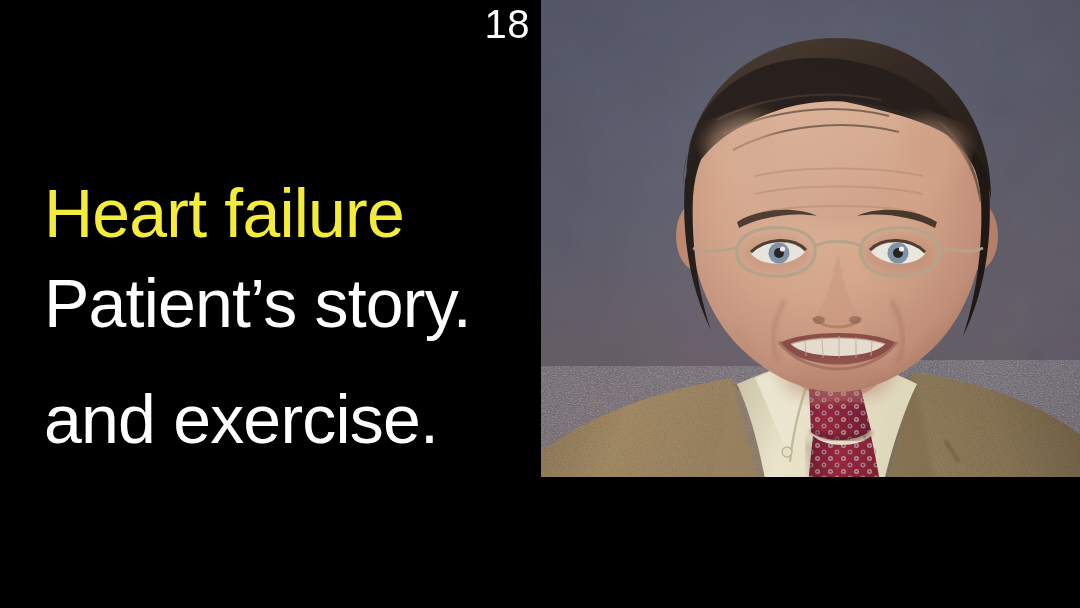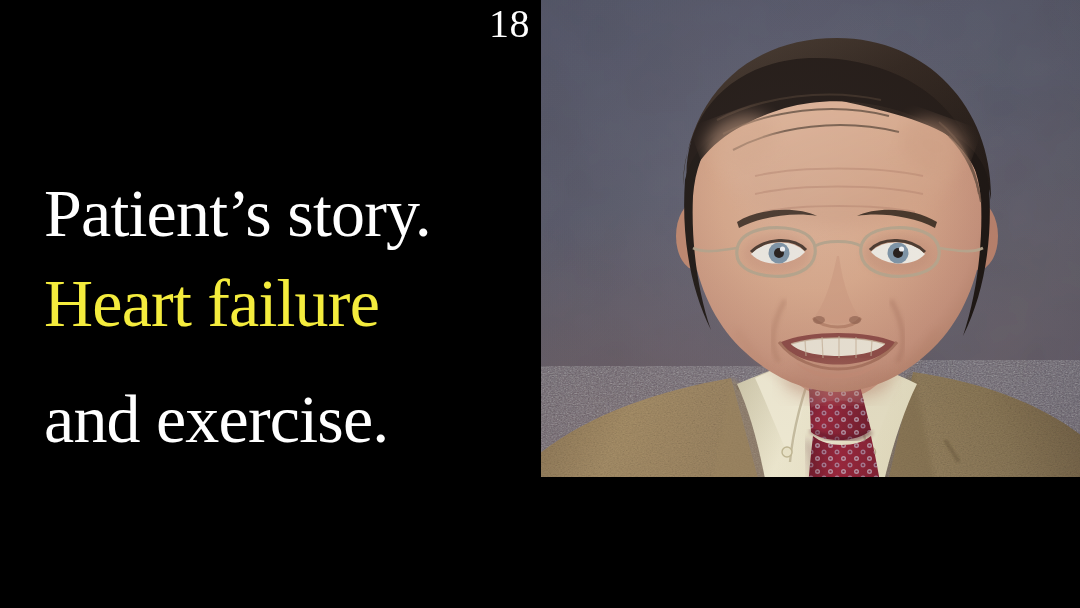--- a/index.html
+++ b/index.html
@@ -7,21 +7,21 @@
     margin: 0;
     padding: 0;
     background: #000;
   }
   #slide {
     position: relative;
     width: 1080px;
     height: 477px;
     overflow: hidden;
     background: #4c1d95;
-    font-family: Liberation Serif, serif;
+    font-family: Liberation Sans, sans-serif;
   }
 
   
   #text-panel {
     position: absolute;
     left: 0; top: 0;
     width: 541px;
     height: 608px;
     background: #000000;
   }
@@ -66,22 +66,22 @@
 </head>
 <body>
 
 <div id="slide">
 
   <div id="text-panel">
 
     <div id="slide-number">18</div>
 
     <div id="headline">
+      <div class="hl-line hl-yellow" style="color: rgb(244, 236, 61);">Heart failure</div>
       <div class="hl-line hl-white" style="color: rgb(255, 255, 255);">Patient’s story.</div>
-      <div class="hl-line hl-yellow" style="color: rgb(244, 236, 61);">Heart failure</div>
       <div class="hl-line hl-white" style="color: rgb(255, 255, 255); margin-top: 26px;">and exercise.</div>
     </div>
 
   </div>
 
   <div id="photo">
     <svg viewBox="0 0 539 608" preserveAspectRatio="xMidYMid slice">
       <defs>
 
         <linearGradient id="bgGrad" x1="0" y1="0" x2="0.25" y2="1">

